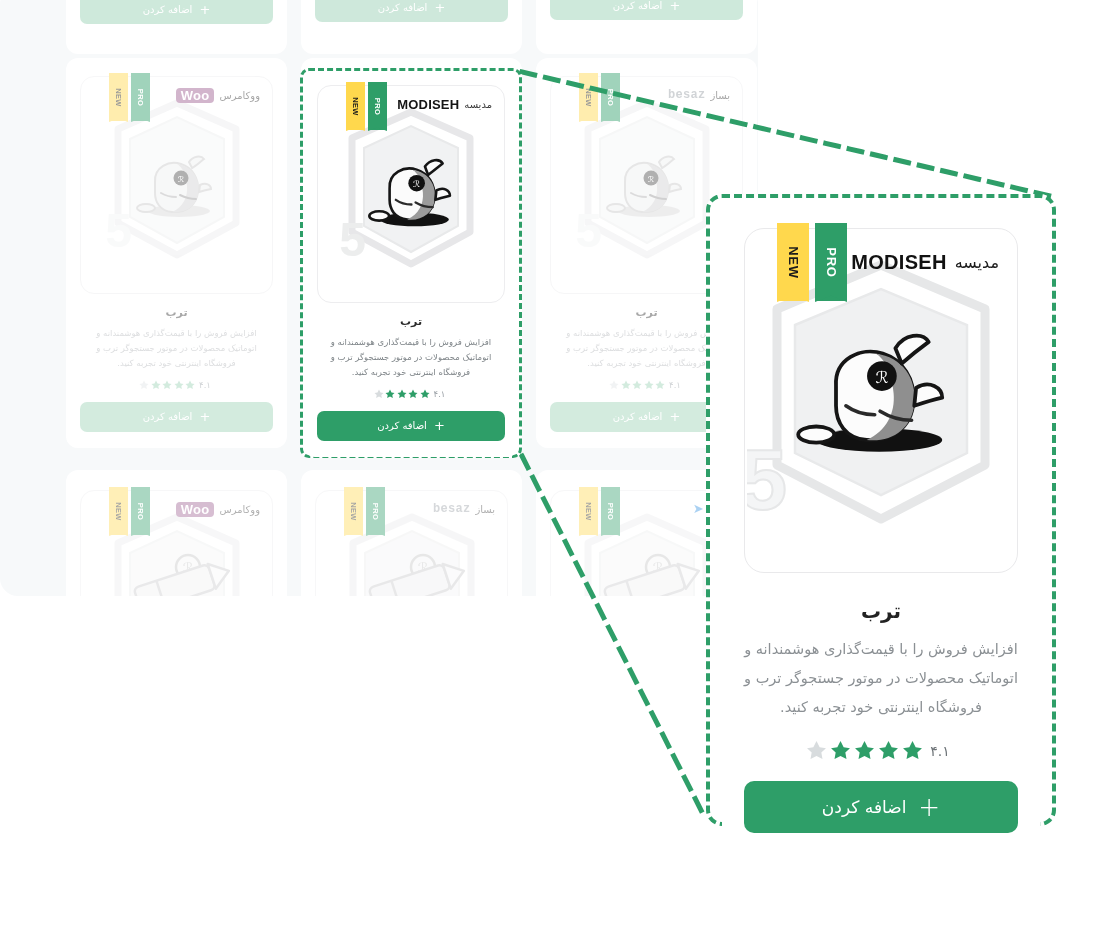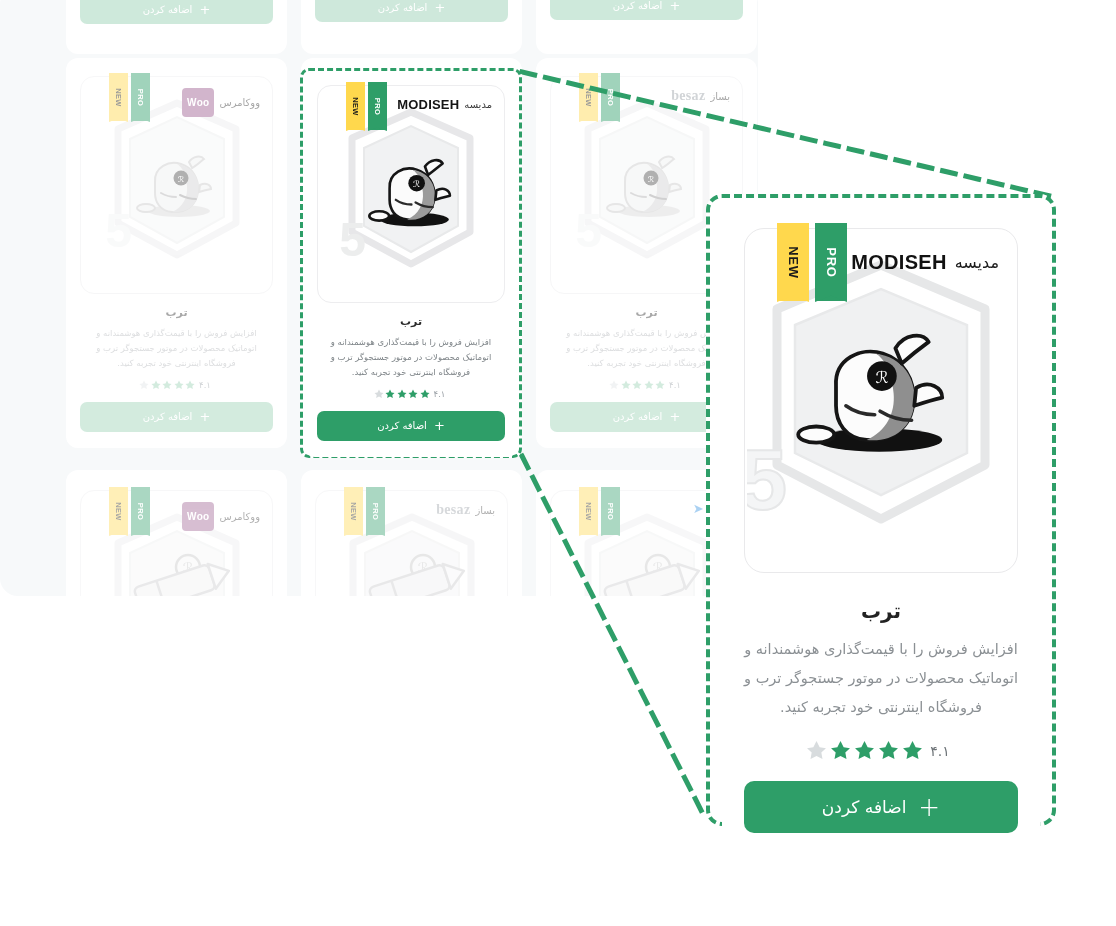--- a/index.html
+++ b/index.html
@@ -58,26 +58,26 @@
   .ribbon.new{ background:#FFD84D; }
   .ribbon.pro{ background:#2E9E68; }
   .ribbon.pro span{ color:#fff; }
 
   .brand{
     position:absolute; top:11px; right:12px; display:flex; align-items:center;
     gap:5px; font-size:10.5px; color:#2a2a2a; z-index:3;
   }
   .brand .blabel{ font-size:10px; color:#3a3a3a; }
   .woo-logo{
-    background:#9B5C8F; color:#fff; font-size:10px; font-weight:700;
-    border-radius:4px; padding:9px 5px; letter-spacing:.3px;
+    background:#9B5C8F; color:#fff; font-size:13px; font-weight:700;
+    border-radius:4px; padding:0 5px; letter-spacing:.3px;
     font-family:"Liberation Sans",sans-serif;
   }
-  .besaz-logo{ font-size:14px; color:#9aa0a6; letter-spacing:.3px;
-    font-family:Liberation Serif, serif; font-weight:700; }
+  .besaz-logo{ font-size:12px; color:#9aa0a6; letter-spacing:.3px;
+    font-family:Liberation Mono, monospace; font-weight:700; }
   .portal-logo{ color:#2f8fe0; font-size:13px; line-height:1; }
   .modiseh-logo{ font-size:13px; color:#151515; letter-spacing:.2px;
     font-family:"Liberation Sans",sans-serif; font-weight:600; }
 
   .hexwrap{ position:absolute; inset:0; display:flex; align-items:center; justify-content:center; }
 
   .ptitle{ text-align:center; font-size:11px; color:#3d3d3d; margin-top:12px; font-weight:700; }
   .pdesc{ text-align:center; font-size:8.5px; line-height:1.75; color:#b4b7bb; margin-top:7px; padding:0 6px; }
   .prating{ display:flex; align-items:center; justify-content:center; gap:4px; margin-top:9px; }
   .stars{ display:flex; gap:1.5px; }

